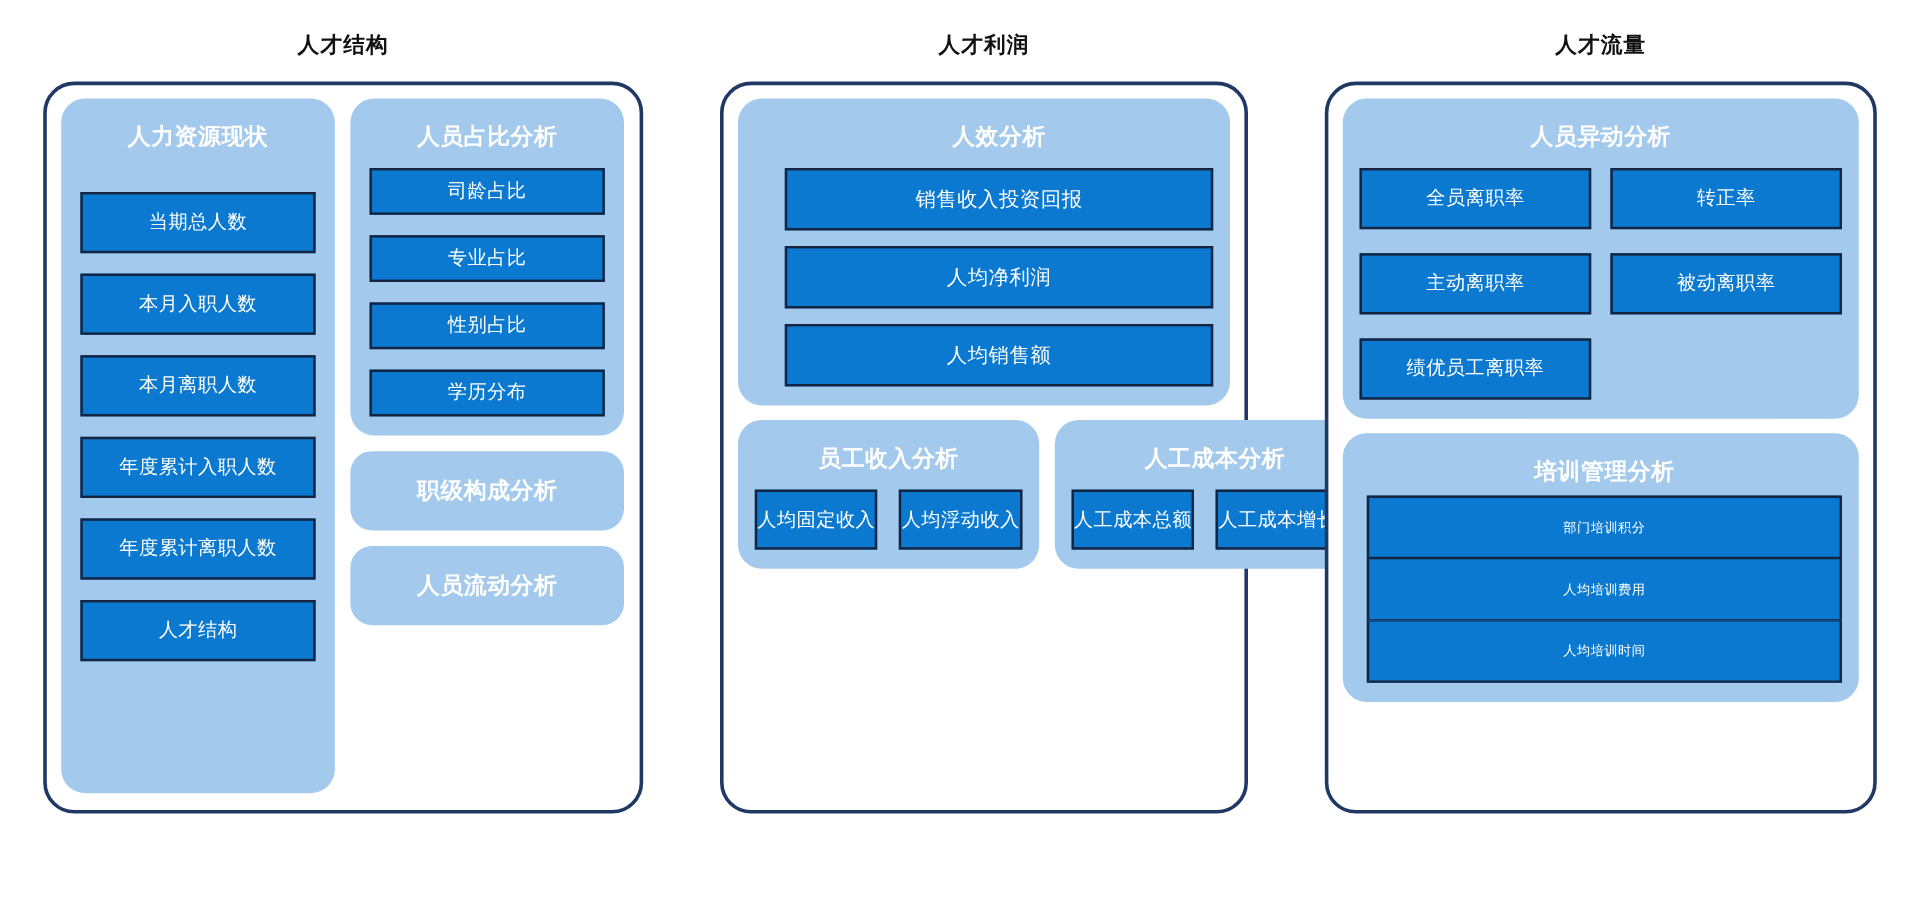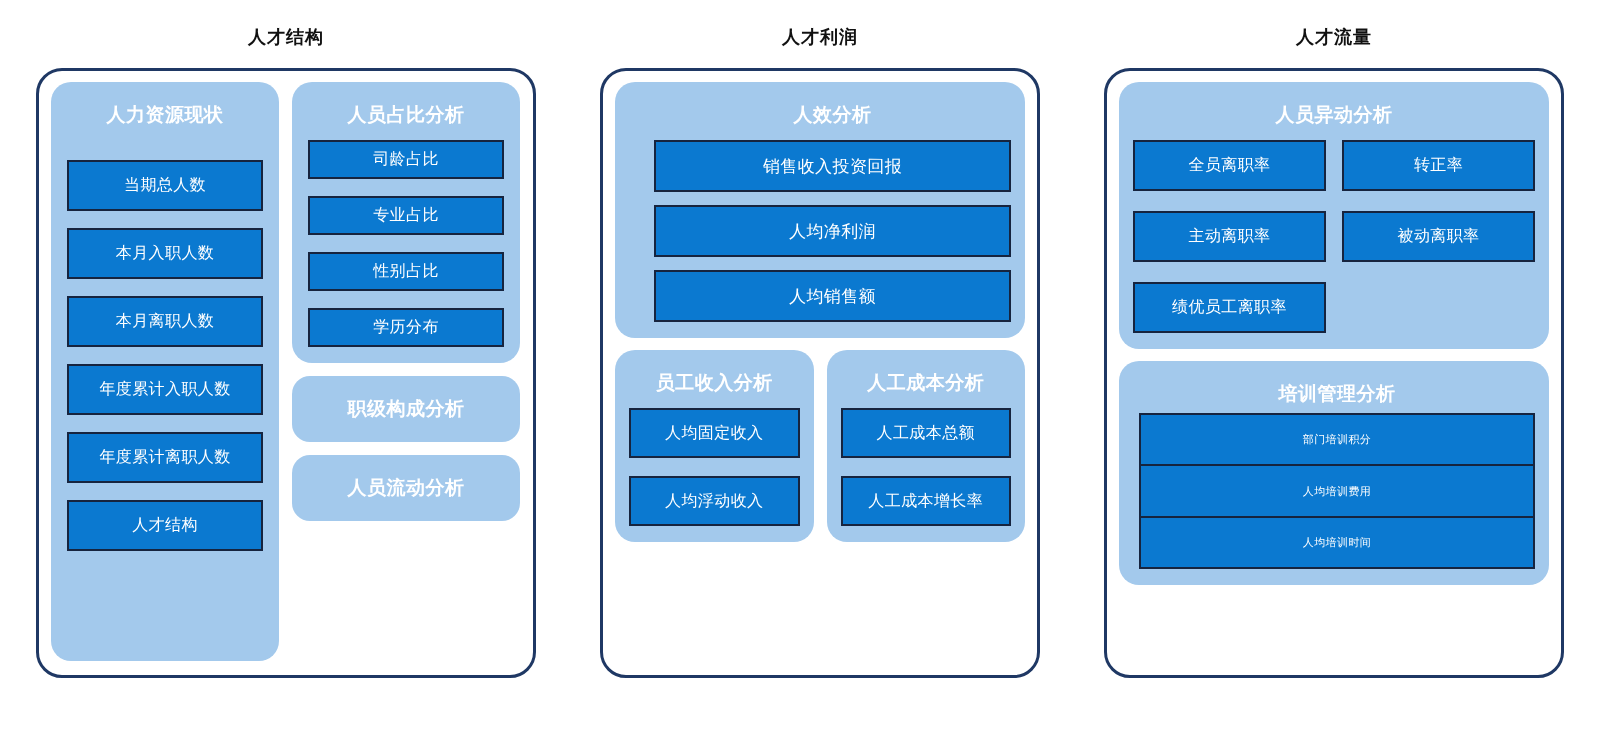--- a/index.html
+++ b/index.html
@@ -145,21 +145,20 @@
   }
   .c2-top .box { width: 100%; height: 52px; font-size: 17px; }
   .c2-bottom-row {
     display: flex;
     gap: 13px;
     width: 100%;
   }
   .c2-sub { flex: 1; }
   .c2-sub .panel-body {
     display: flex;
-    flex-direction: column;
     gap: 18px;
     width: 100%;
     align-items: flex-start;
   }
   .c2-sub .box { width: 100%; height: 50px; }
 
   
   .c3-top { width: 100%; }
   .c3-grid {
     display: grid;

